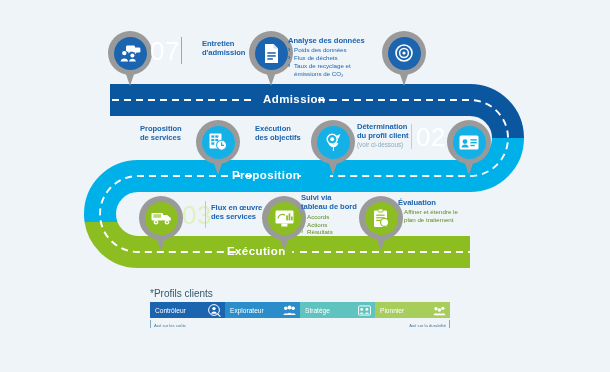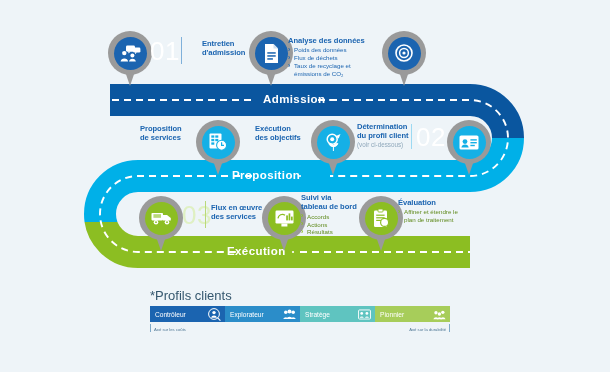--- a/index.html
+++ b/index.html
@@ -59,21 +59,21 @@
   .vrule { position:absolute; width:1px; }
 
   
   .roadlabel {
     position:absolute; color:#ffffff; font-size:11.5px; font-weight:bold;
     letter-spacing:0.4px; white-space:nowrap;
   }
 
   
   .footer { position:absolute; left:150px; top:288px; width:315px; }
-  .foot-title { font-size:13px; color:#35576e; font-weight:normal; margin-bottom:3px; }
+  .foot-title { font-size:10px; color:#35576e; font-weight:normal; margin-bottom:3px; }
   .profbar { display:flex; height:16px; width:300px; }
   .seg { flex:1; display:flex; align-items:center; justify-content:space-between; padding:0 4px 0 5px; }
   .seg span.lbl { font-size:6.6px; color:#ffffff; font-weight:normal; white-space:nowrap; }
   .seg .ico { width:13px; height:13px; display:flex; align-items:center; justify-content:center; }
   .axis { position:relative; width:300px; height:12px; margin-top:2px; }
   .axis .tick { position:absolute; top:0; width:1px; height:8px; background:#7fa9c8; }
   .axis .atxt { position:absolute; top:2.5px; font-size:4.2px; color:#4d7694; white-space:nowrap; }
 </style>
 </head>
 <body>
@@ -125,21 +125,21 @@
           <rect x="13.2" y="2.6" width="7.2" height="5" rx="1.3" fill="#fff"></rect>
           <path d="M15 7.3 L15 9.2 L16.9 7.6 Z" fill="#fff"></path>
           <circle cx="4.3" cy="8.1" r="2.2" fill="#fff"></circle>
           <path d="M0.6 16.6 a3.8,3.8 0 0 1 7.5,0 Z" fill="#fff"></path>
           <circle cx="12.4" cy="10.4" r="2" fill="#fff"></circle>
           <path d="M9 16.6 a3.5,3.5 0 0 1 6.9,0 Z" fill="#fff"></path>
         </svg>
       </div>
     </div>
   </div>
-  <div class="num" style="left:150px; top:38px;">01</div>
+  <div class="num" style="left:150px; top:38px;">07</div>
   <div class="vrule" style="left:181px; top:37px; height:27px; background:#7fb0da;"></div>
   <div class="block t-blue" style="left:202px; top:39px; width:72px;">
     <div class="blk-title" style="color:#1b64b0;">Entretien</div>
     <div class="blk-title" style="color:#1b64b0;">d'admission</div>
   </div>
 
   <div class="pin" style="left:249px; top:31px;">
     <div class="tail"></div>
     <div class="head">
       <div class="disc blue">

